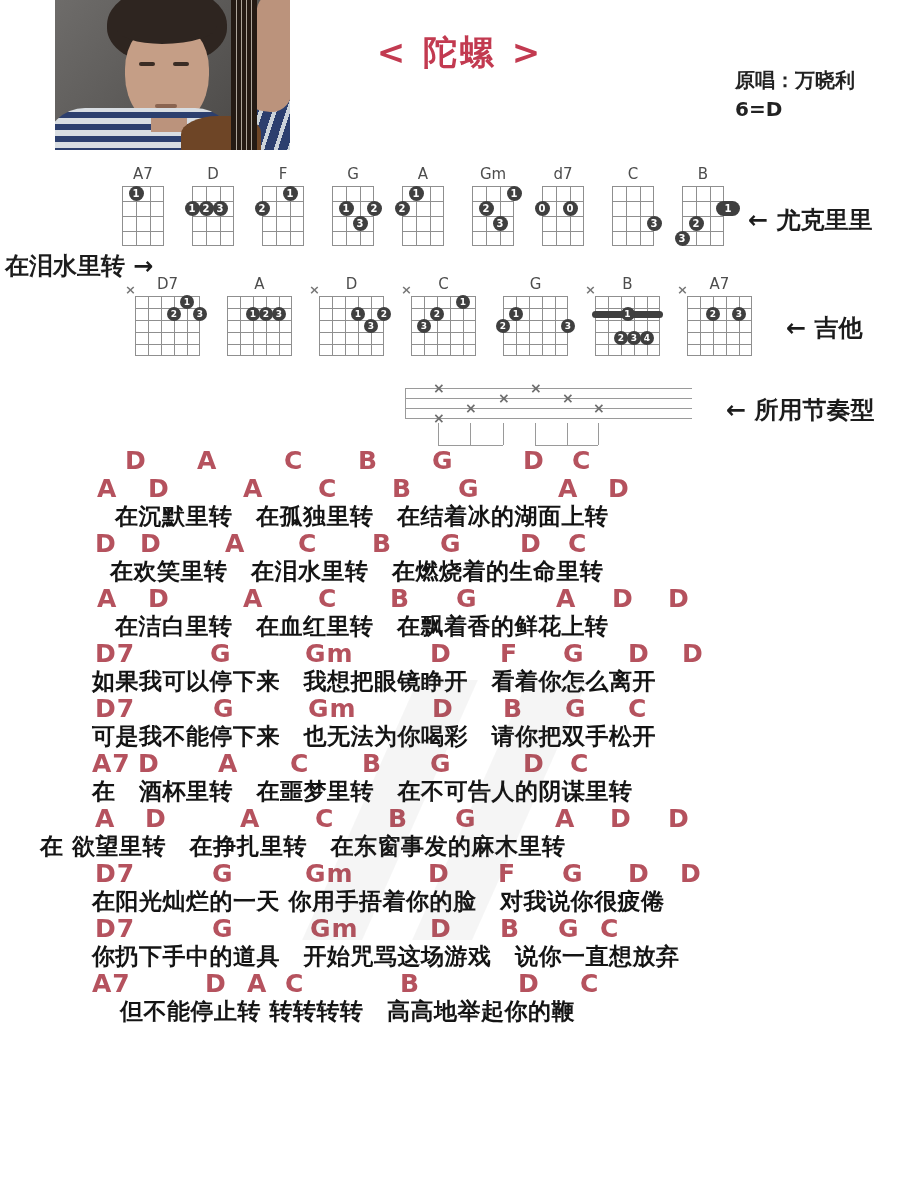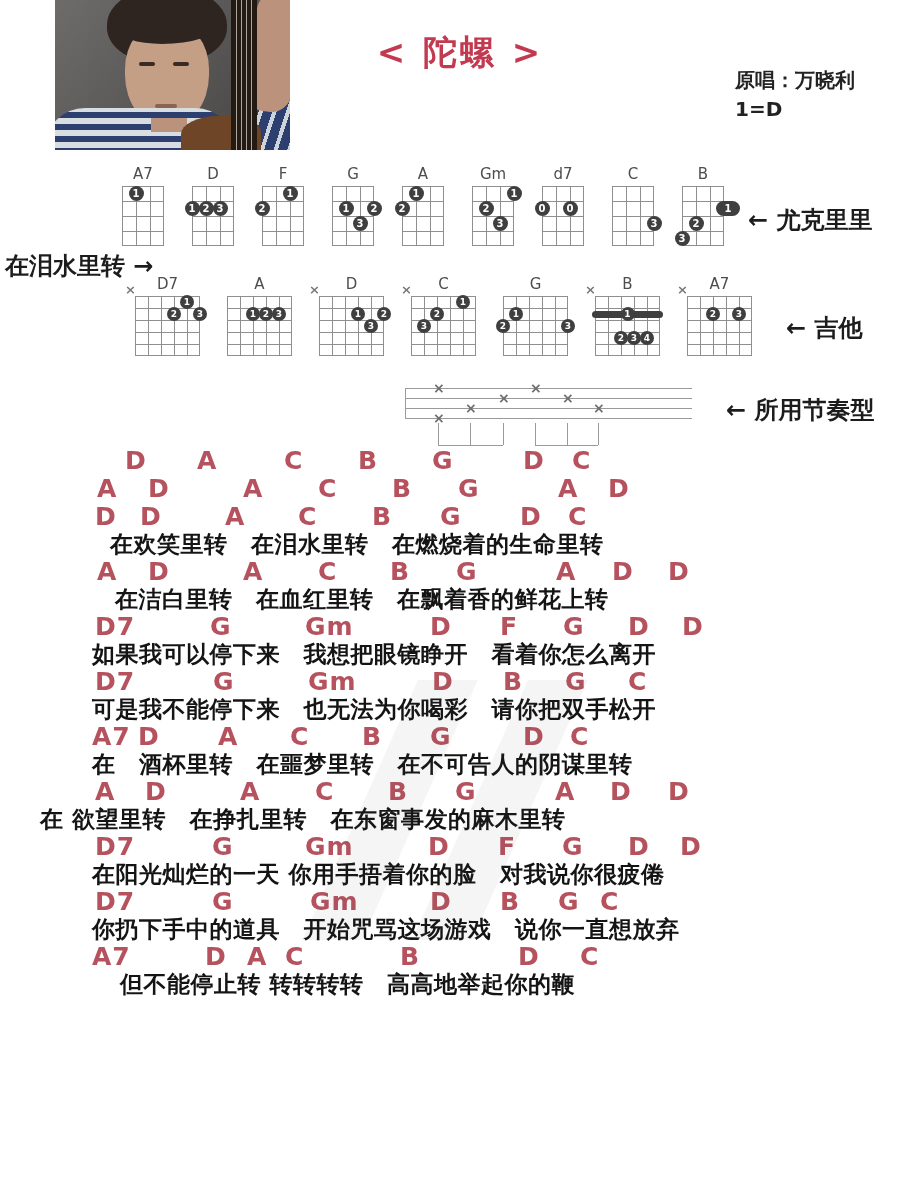--- a/index.html
+++ b/index.html
@@ -95,21 +95,21 @@
       <div class="ph-string" style="left:10px"></div>
       <div class="ph-string" style="left:15px"></div>
       <div class="ph-string" style="left:20px"></div>
     </div>
   </div>
 
   <h1 class="title">&lt; 陀螺 &gt;</h1>
 
   <div class="credits">
     <div>原唱：万晓利</div>
-    <div>1=D</div>
+    <div>6=D</div>
   </div>
 
   <div class="uke-row">
       <div class="cd" style="width: 42px; height: 60px;">
         <div class="cname">A7</div>
         <div class="gl" style="left: 0px; top: 0px; width: 1px; height: 60px;"></div>
         <div class="gl" style="left: 14px; top: 0px; width: 1px; height: 60px;"></div>
         <div class="gl" style="left: 28px; top: 0px; width: 1px; height: 60px;"></div>
         <div class="gl" style="left: 41px; top: 0px; width: 1px; height: 60px;"></div>
         <div class="gl" style="left: 0px; top: 0px; height: 1px; width: 42px;"></div>
@@ -412,20 +412,21 @@
       <div class="chord-line">
         <span style="left: 97px;">A</span>
         <span style="left: 148px;">D</span>
         <span style="left: 243px;">A</span>
         <span style="left: 318px;">C</span>
         <span style="left: 392px;">B</span>
         <span style="left: 458px;">G</span>
         <span style="left: 558px;">A</span>
         <span style="left: 608px;">D</span>
       </div>
+      <div class="lyric-line" style="padding-left: 115px;">在沉默里转　在孤独里转　在结着冰的湖面上转</div>
       <div class="chord-line">
         <span style="left: 95px;">D</span>
         <span style="left: 140px;">D</span>
         <span style="left: 225px;">A</span>
         <span style="left: 298px;">C</span>
         <span style="left: 372px;">B</span>
         <span style="left: 440px;">G</span>
         <span style="left: 520px;">D</span>
         <span style="left: 568px;">C</span>
       </div>

